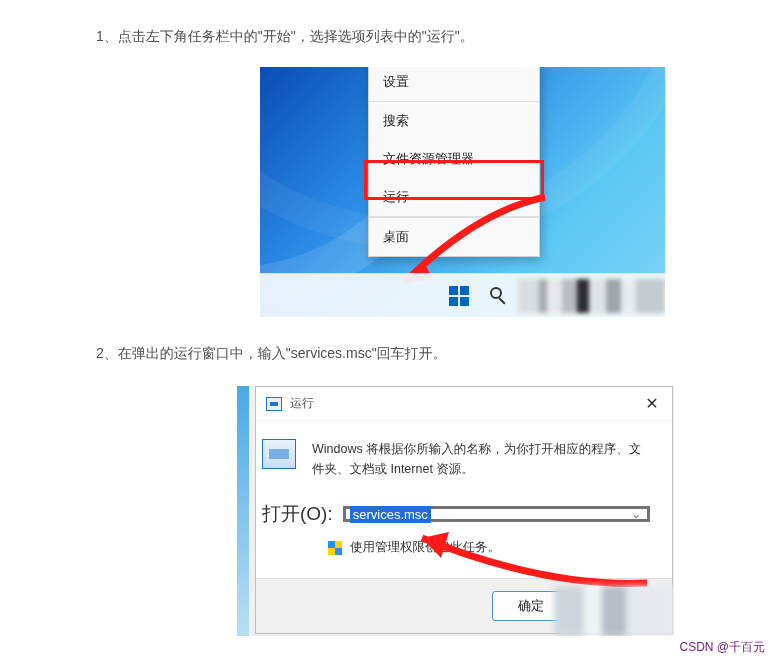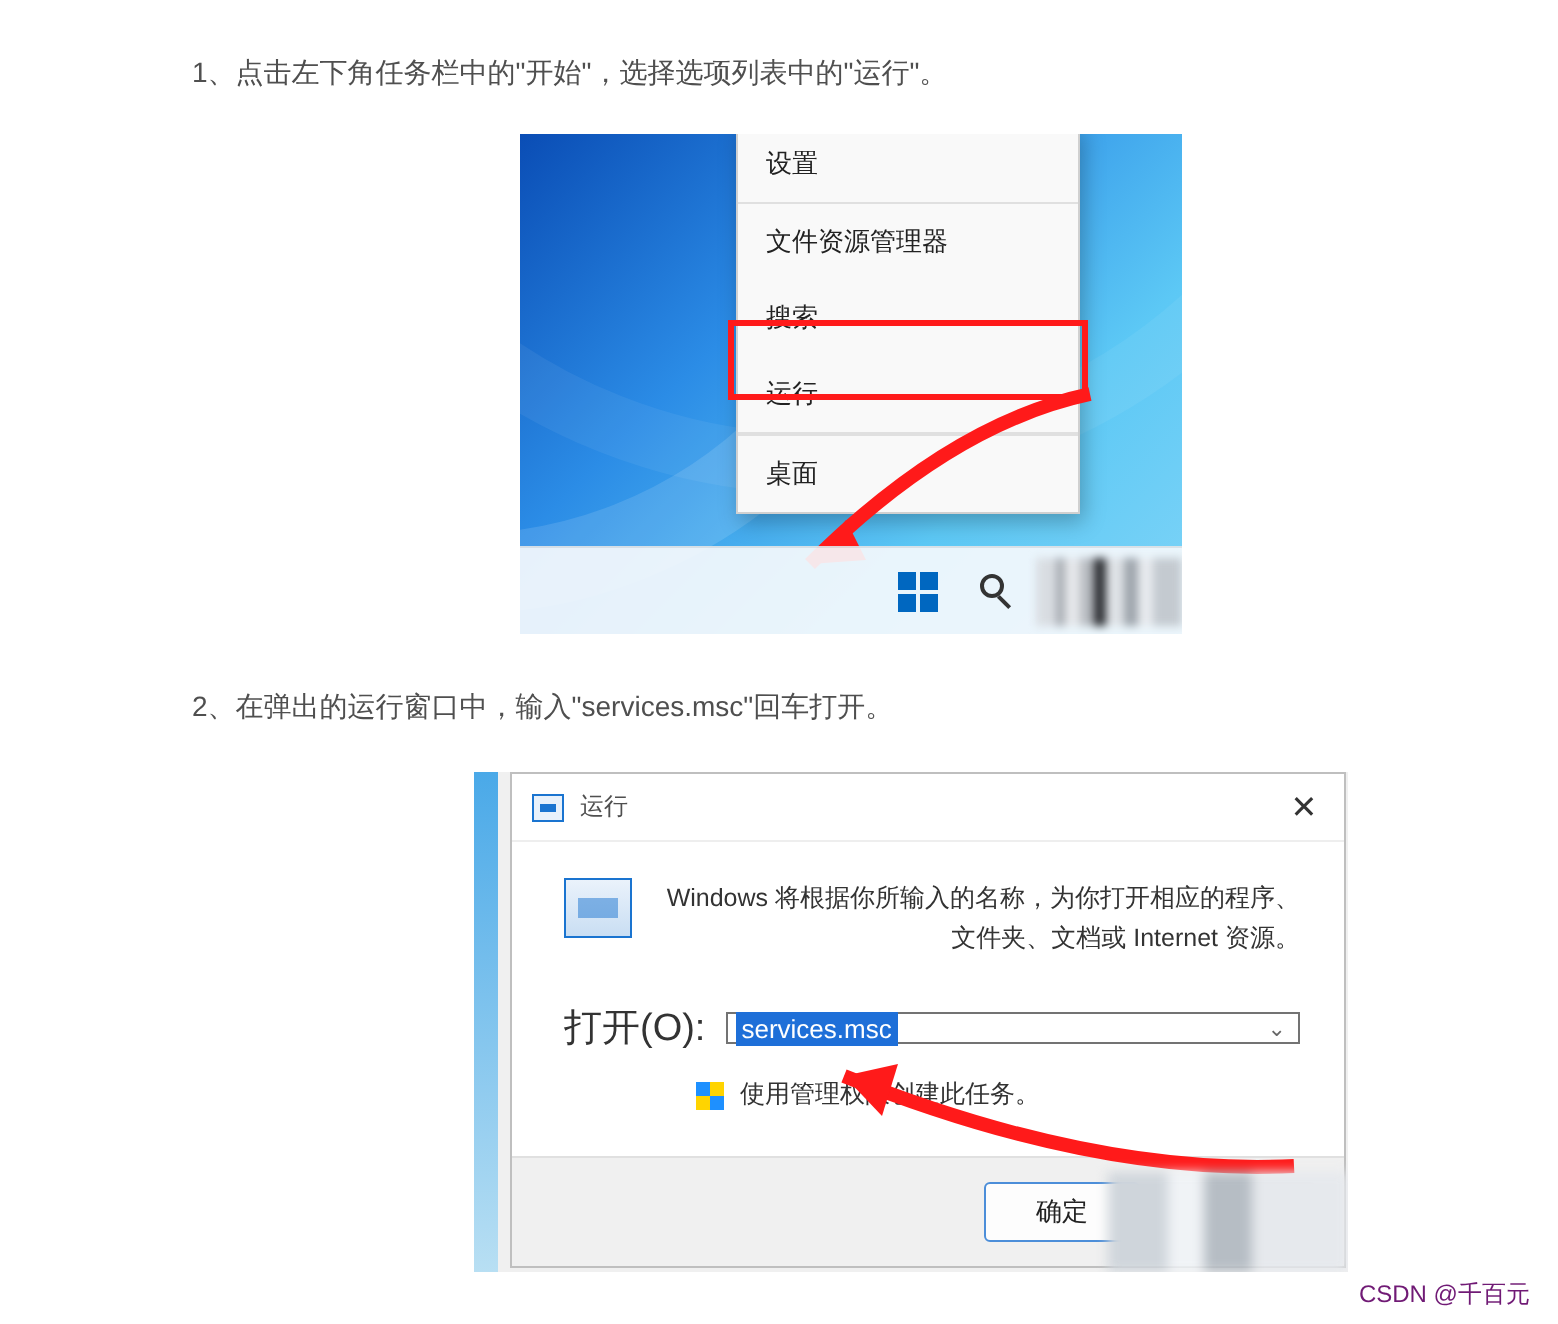--- a/index.html
+++ b/index.html
@@ -13,21 +13,21 @@
     position: relative;
     overflow: hidden;
   }
   .step-text { padding-left: 96px; line-height: 1.8; }
   .step1 { padding-top: 24px; }
   .step2 { padding-top: 24px; }
 
   
   .shot1 {
     margin: 18px 0 0 260px;
-    width: 331px; height: 250px;
+    width: 405px; height: 250px;
     background: linear-gradient(135deg, #0a4db5 0%, #2b8ce6 35%, #5cc8f5 70%, #7fd4f7 100%);
     position: relative;
     overflow: hidden;
   }
   .shot1 .curve1 {
     position: absolute; width: 500px; height: 500px;
     border: 40px solid rgba(255,255,255,0.12);
     border-radius: 50%;
     left: -280px; top: -260px;
   }
@@ -101,29 +101,29 @@
   }
   .run-title {
     display: flex; align-items: center; justify-content: space-between;
     height: 34px; padding: 0 8px 0 10px; background: #fff;
     border-bottom: 1px solid #eee;
   }
   .run-title .l { display: flex; align-items: center; gap: 8px; font-size: 12px; }
   .run-ico { width: 16px; height: 14px; border: 1px solid #1a74d0; background: #e8f1fb; position: relative; }
   .run-ico::after { content:""; position:absolute; inset: 4px 3px 4px 3px; background:#1a74d0; }
   .close-x { font-size: 16px; color: #333; width: 24px; text-align: center; }
-  .run-body { padding: 18px 22px 6px 26px; text-align: right; }
+  .run-body { padding: 18px 22px 6px 6px; }
   .run-desc { display: flex; gap: 16px; align-items: flex-start; }
   .run-desc-ico { width: 34px; height: 30px; flex: none; border: 1px solid #1a74d0; background: linear-gradient(#eaf2fb,#c9def3); position: relative; }
   .run-desc-ico::after { content:""; position:absolute; left:6px; right:6px; top:9px; bottom:9px; background:#1a74d0; opacity:0.5;}
   .run-desc-txt { font-size: 12.5px; color: #333; line-height: 1.6; }
   .open-row { margin-top: 22px; display: flex; align-items: center; gap: 10px; }
   .open-lbl { font-size: 19px; color: #333; white-space: nowrap; }
   .open-input {
-    flex: 1; height: 16px; border: 1px solid #737373;
+    flex: 1; height: 16px; border: 3px solid #737373;
     display: flex; align-items: center; justify-content: space-between;
     padding: 0 6px 0 4px; font-size: 13px; gap: 48px;
   }
   .open-input .sel { background: #1e6fd8; color: #fff; padding: 1px 3px; }
   .open-input .dd { color: #666; font-size: 11px; }
   .uac-row { margin: 12px 0 16px 66px; display: flex; align-items: center; gap: 8px; font-size: 12.5px; color: #333; }
   .shield { width: 14px; height: 14px; display: grid; grid-template: 1fr 1fr / 1fr 1fr; transform: rotate(0deg);}
   .shield div:nth-child(1){background:#1e90ff;} .shield div:nth-child(2){background:#ffd400;}
   .shield div:nth-child(3){background:#ffd400;} .shield div:nth-child(4){background:#1e90ff;}
   .run-btns {
@@ -155,24 +155,24 @@
 <div class="shot1">
   <div class="curve1"></div>
   <div class="curve2"></div>
 
   <div class="menu">
     <div class="menu-item">
         <span>设置</span>
       </div>
     <div class="menu-sep"></div>
     <div class="menu-item">
+        <span>搜索</span>
+      </div>
+    <div class="menu-item">
         <span>文件资源管理器</span>
-      </div>
-    <div class="menu-item">
-        <span>搜索</span>
       </div>
     <div class="menu-item">
         <span>运行</span>
       </div>
     <div class="menu-sep"></div>
     <div class="menu-sep"></div>
     <div class="menu-item">
         <span>桌面</span>
       </div>
   </div>

